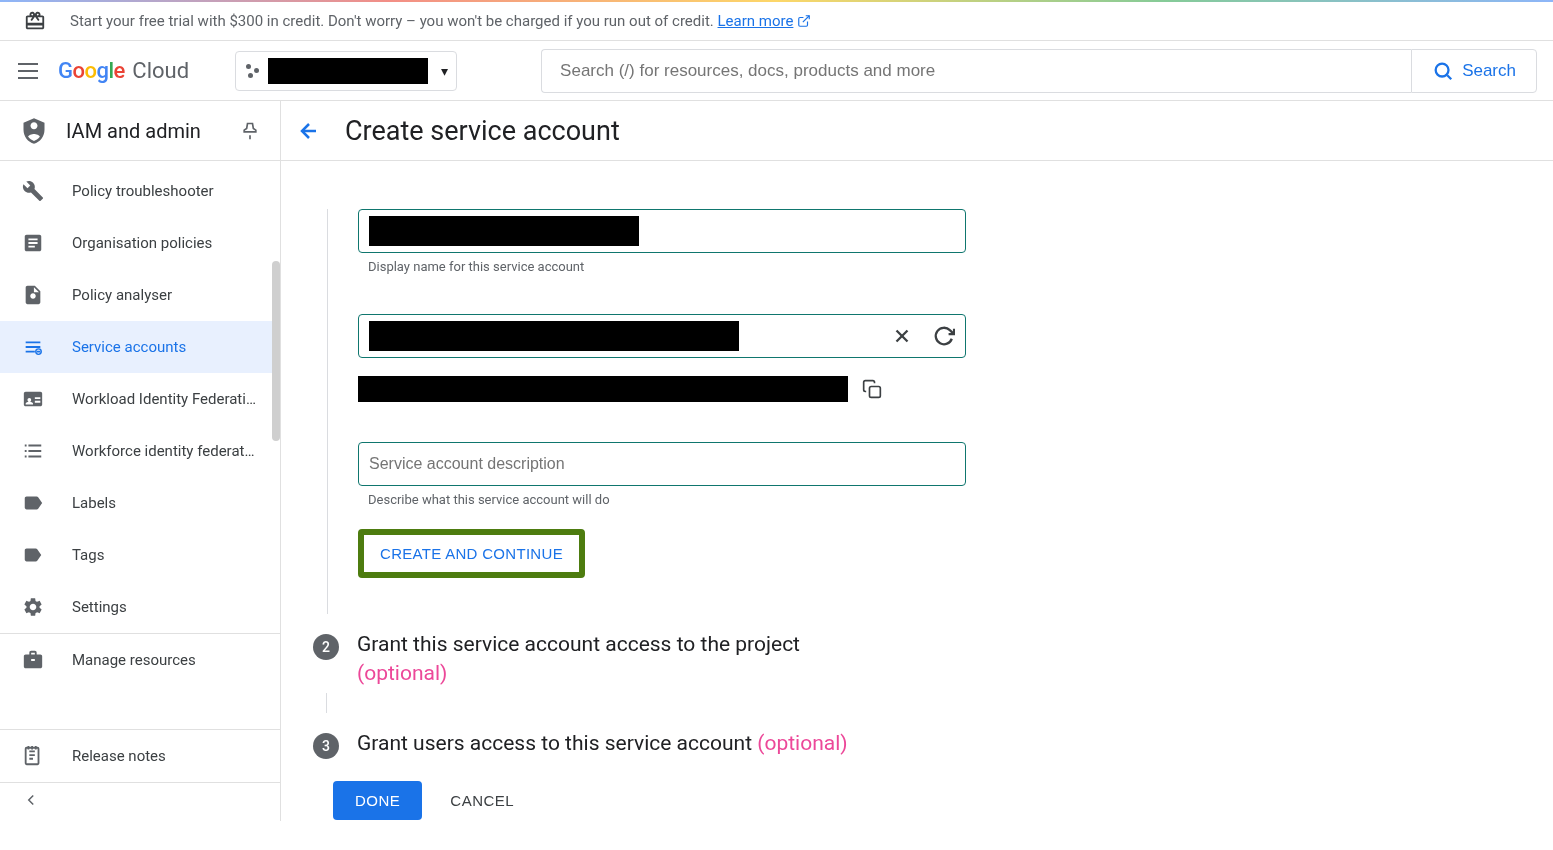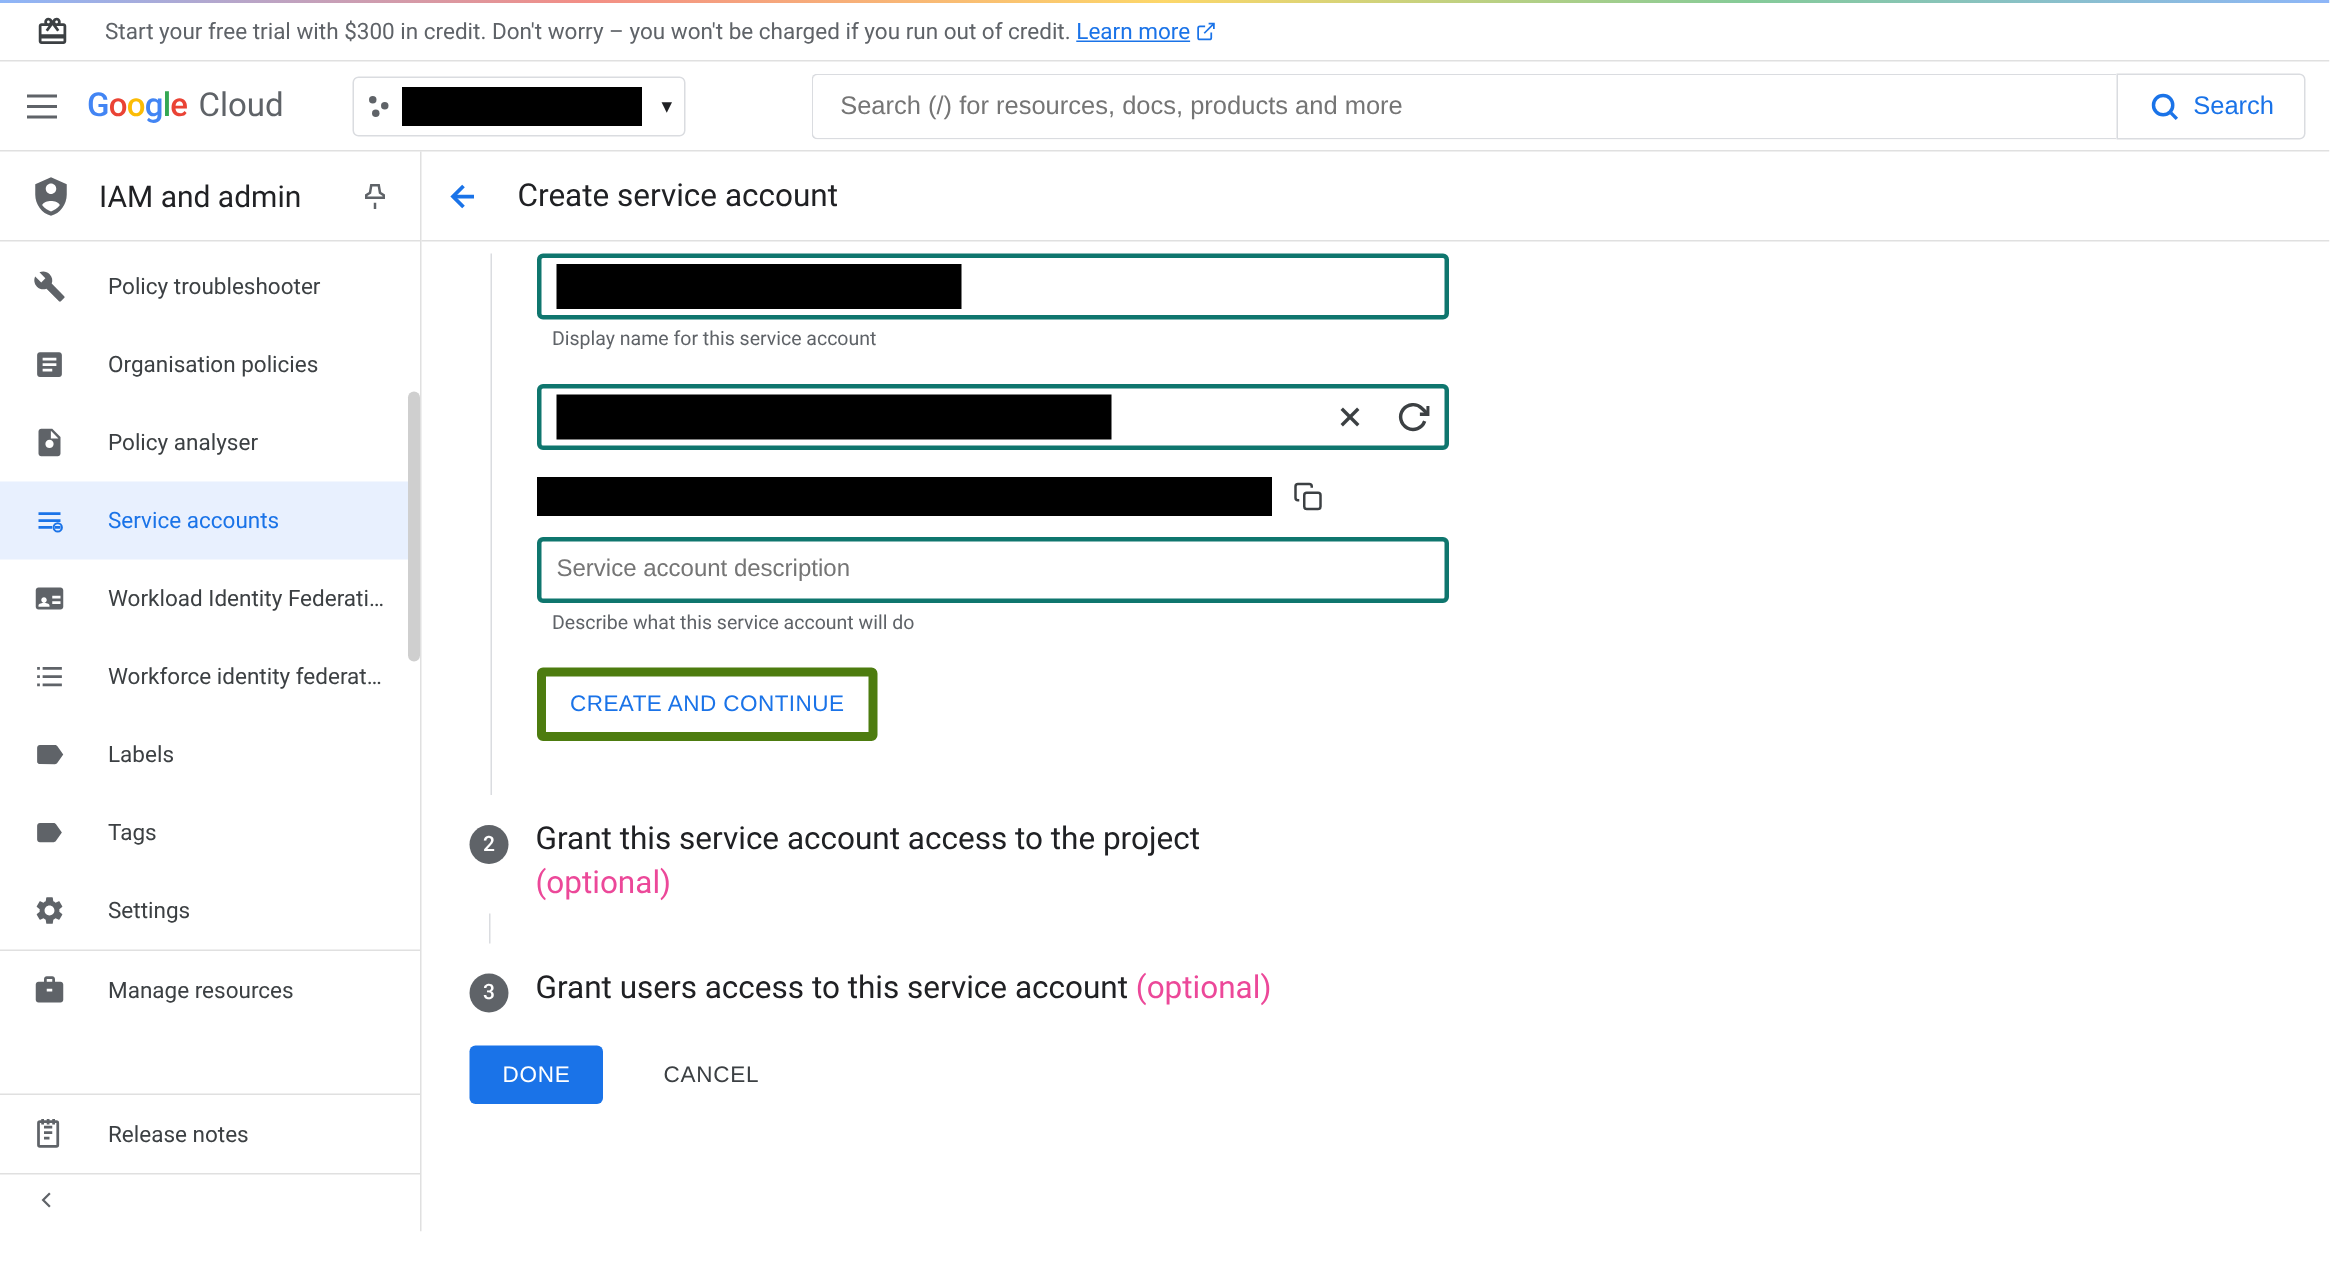--- a/index.html
+++ b/index.html
@@ -48,46 +48,46 @@
   .sidebar-item .mi { width: 22px; height: 22px; color: #5f6368; flex-shrink: 0; }
   .sidebar-item .lbl { overflow: hidden; text-overflow: ellipsis; }
   .sidebar-divider { border-top: 1px solid #e0e0e0; }
   .scroll-hint { position: absolute; right: 0; top: 100px; width: 8px; height: 180px; background: #cfcfcf; border-radius: 4px; }
   .sb-foot { border-top: 1px solid #e0e0e0; }
   
   
   .main { flex: 1; display: flex; flex-direction: column; }
   .main-header { display: flex; align-items: center; height: 60px; padding: 0 16px; gap: 24px; border-bottom: 1px solid #e0e0e0; }
   .main-header .back { color: #1a73e8; cursor: pointer; }
-  .main-header .title { font-size: 21px; }
+  .main-header .title { font-size: 27px; }
   
   .main-body { flex: 1; overflow-y: auto; padding: 8px 0 20px 0; }
   .step-content { margin-left: 46px; padding-left: 0; border-left: 1px solid #dadce0; padding-left: 30px; max-width: 660px; padding-bottom: 36px; }
   
   .field-wrap { margin-bottom: 6px; }
-  .text-field { width: 608px; border: 3px solid #0f766e; border-radius: 4px; height: 44px; padding: 6px 10px; display: flex; align-items: center; gap: 10px; }
+  .text-field { width: 608px; border: 1px solid #0f766e; border-radius: 4px; height: 44px; padding: 6px 10px; display: flex; align-items: center; gap: 10px; margin-top: 40px; }
   .text-field .redacted { background: #000; height: 30px; }
   .text-field.has-icons { justify-content: space-between; }
   .text-field .icons { display: flex; gap: 20px; color: #3c4043; }
   .text-field input { border: none; outline: none; flex: 1; font-size: 16px; color: #5f6368; background: transparent; }
   .helper-text { color: #5f6368; font-size: 13px; margin: 6px 0 22px 10px; }
   
   .email-row { display: flex; align-items: center; gap: 14px; margin-bottom: 14px; }
   .email-row .redacted { background: #000; width: 490px; height: 26px; }
   .email-row .copy-icon { color: #3c4043; cursor: pointer; }
   
   .btn-outlined { border: 6px solid #4d7c0f; background: #fff; color: #1a73e8; font-weight: 500; font-size: 15px; padding: 10px 16px; border-radius: 4px; cursor: pointer; letter-spacing: 0.3px; }
   
   .step-row { display: flex; align-items: flex-start; gap: 18px; margin-left: 32px; margin-top: 16px; }
   .step-num { width: 26px; height: 26px; border-radius: 50%; background: #5f6368; color: #fff; display: flex; align-items: center; justify-content: center; font-size: 14px; font-weight: 500; flex-shrink: 0; margin-top: 4px; }
   .step-title { font-size: 21px; line-height: 1.4; }
   .optional { color: #ec4899; }
   .mini-bar { margin-left: 45px; width: 1px; height: 20px; background: #dadce0; margin-top: 4px; margin-bottom: 4px; }
   
-  .footer-buttons { display: flex; gap: 40px; align-items: center; margin-left: 32px; margin-top: 22px; }
+  .footer-buttons { display: flex; gap: 28px; align-items: center; margin-left: 52px; margin-top: 22px; }
   .btn-primary { background: #1a73e8; color: #fff; border: none; font-weight: 500; font-size: 15px; padding: 11px 22px; border-radius: 4px; cursor: pointer; letter-spacing: 0.5px; }
   .btn-flat { background: none; border: none; color: #3c4043; font-weight: 500; font-size: 15px; cursor: pointer; letter-spacing: 0.5px; }
   
   svg { display: block; }
 </style>
 </head>
 <body>
 
 <div class="very-top"></div>
 

